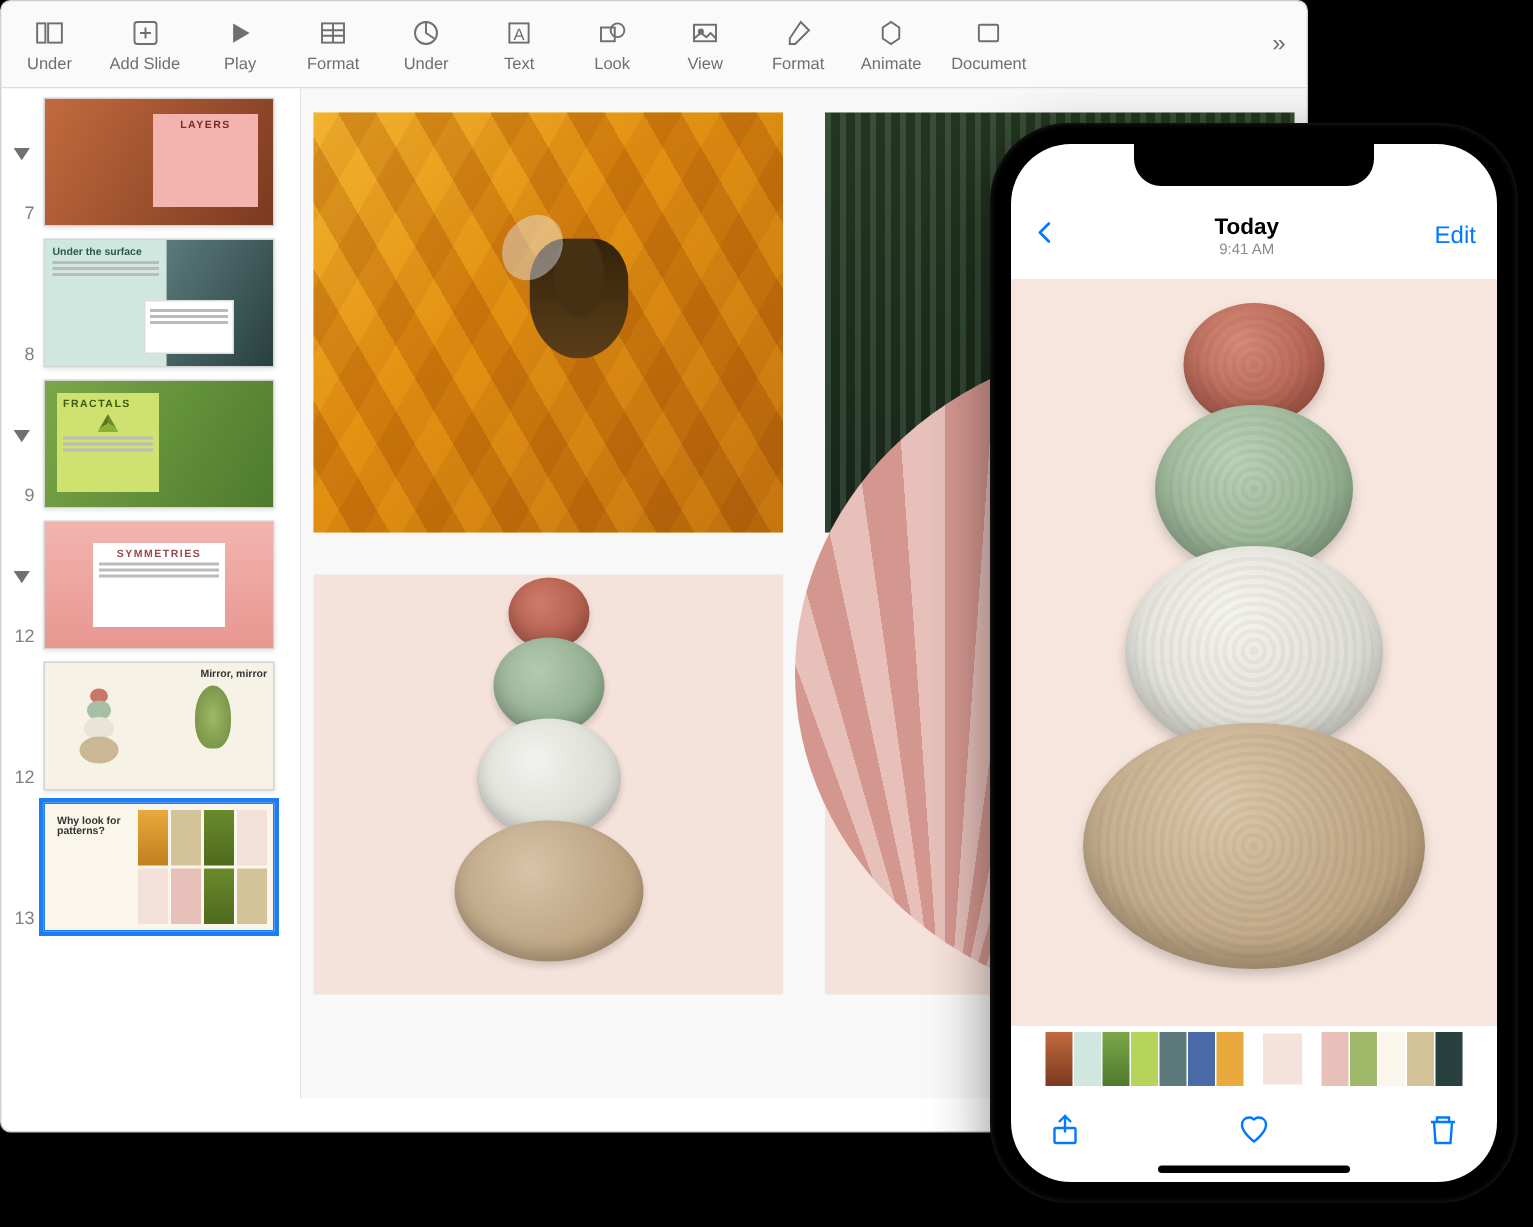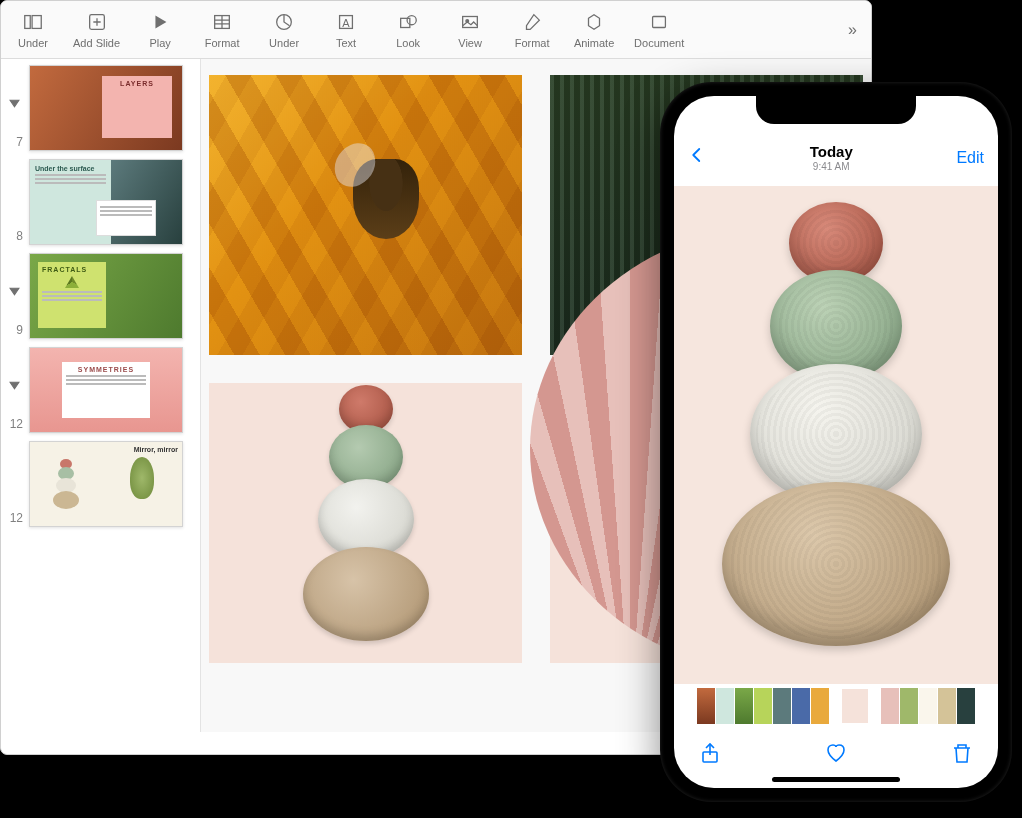--- a/index.html
+++ b/index.html
@@ -398,20 +398,36 @@
                 <div class="m4"></div>
               </div>
             </div>
           <div class="r">
               <div class="lbl">Mirror, mirror</div>
               <div class="leaf"></div>
             </div>
         </div>
       </div>
 
+      <div class="thumb-row">
+        <div class="thumb-num">13</div>
+        <div class="thumb t13 selected">
+          <div class="lbl">Why look for patterns?</div>
+          <div class="mos">
+              <div class="a"></div>
+              <div></div>
+              <div class="c"></div>
+              <div class="b"></div>
+              <div class="b"></div>
+              <div class="d"></div>
+              <div class="c"></div>
+              <div></div>
+            </div>
+        </div>
+      </div>
 
     </div>
 
     <div class="canvas">
       <div class="grid3">
         <div class="panel-img bee">
             <div class="insect"></div>
           </div>
         <div class="panel-img mush"></div>
         <div class="panel-img urchins">

